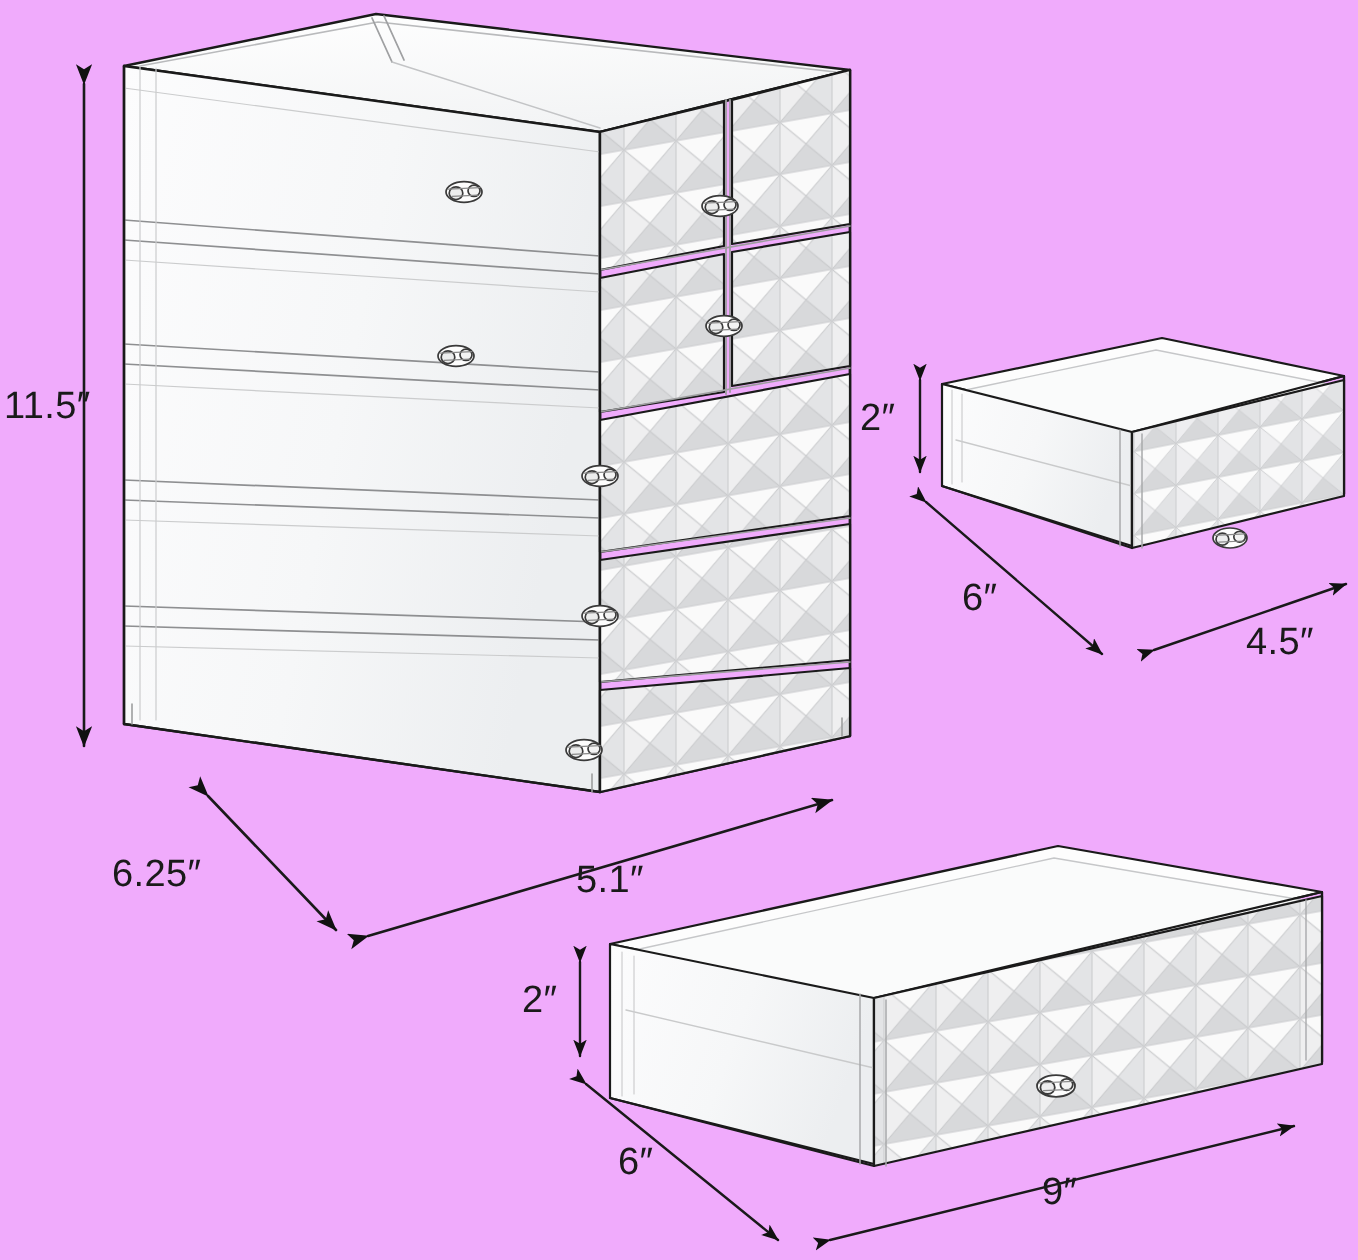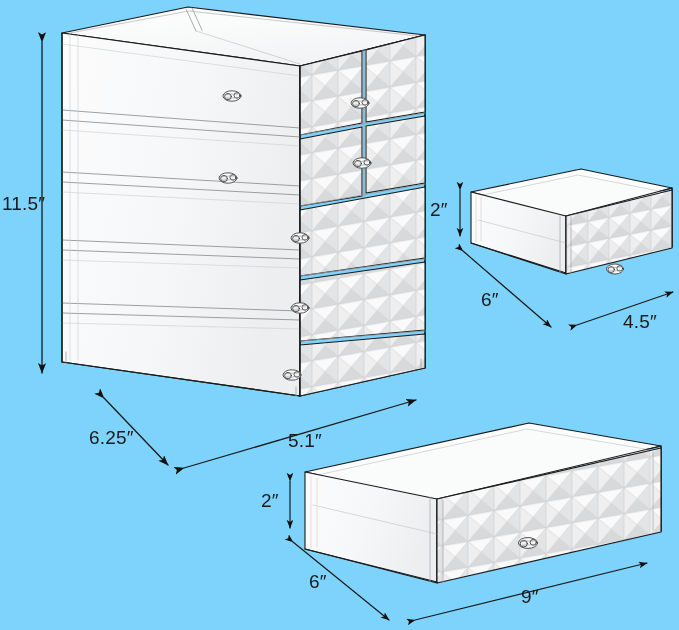--- a/index.html
+++ b/index.html
@@ -1,18 +1,18 @@
 <!DOCTYPE html>
 <html><head>
 <meta charset="utf-8">
 <style>
   html,body{margin:0;padding:0;background:#ffffff;}
   body{width:679px;height:630px;overflow:hidden;
        font-family:"Liberation Sans","DejaVu Sans",sans-serif;color:#111;}
-  #stage{position:relative;width:679px;height:630px;background:#7dd3fc;}
+  #stage{position:relative;width:679px;height:630px;background:#f0abfc;}
   svg.layer{position:absolute;left:0;top:0;width:679px;height:630px;}
   .dimlabel{position:absolute;font-size:19px;letter-spacing:.2px;color:#1a1a1a;
             white-space:nowrap;font-family:"Liberation Sans","DejaVu Sans",sans-serif;}
 </style>
 </head>
 <body>
 
 <div id="stage">
 
   <svg class="layer" viewBox="0 0 679 630">
@@ -268,21 +268,21 @@
         <path d="M293,542 L389,620" marker-start="url(#ahs)" marker-end="url(#ahs)"></path>
       </g>
       <g stroke-width="1.2">
         <path d="M415,620 L647,563" marker-start="url(#ahs)" marker-end="url(#ahs)"></path>
       </g>
 
     </g>
   </svg>
 
   <div class="dimlabel" style="left:2px;  top:193px;">11.5″</div>
-  <div class="dimlabel" style="left:56px; top:427px;margin-left:33px;">6.25″</div>
+  <div class="dimlabel" style="left:56px; top:427px;">6.25″</div>
   <div class="dimlabel" style="left:288px;top:430px;">5.1″</div>
 
   <div class="dimlabel" style="left:430px;top:199px;">2″</div>
   <div class="dimlabel" style="left:481px;top:289px;">6″</div>
   <div class="dimlabel" style="left:623px;top:311px;text-align:right;">4.5″</div>
 
   <div class="dimlabel" style="left:261px;top:490px;">2″</div>
   <div class="dimlabel" style="left:309px;top:571px;">6″</div>
   <div class="dimlabel" style="left:521px;top:586px;">9″</div>
 

